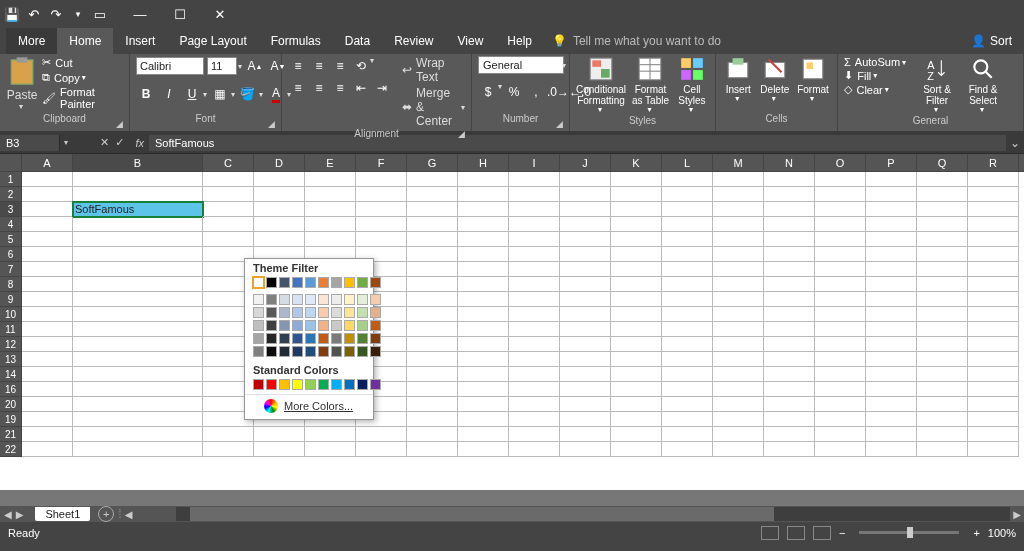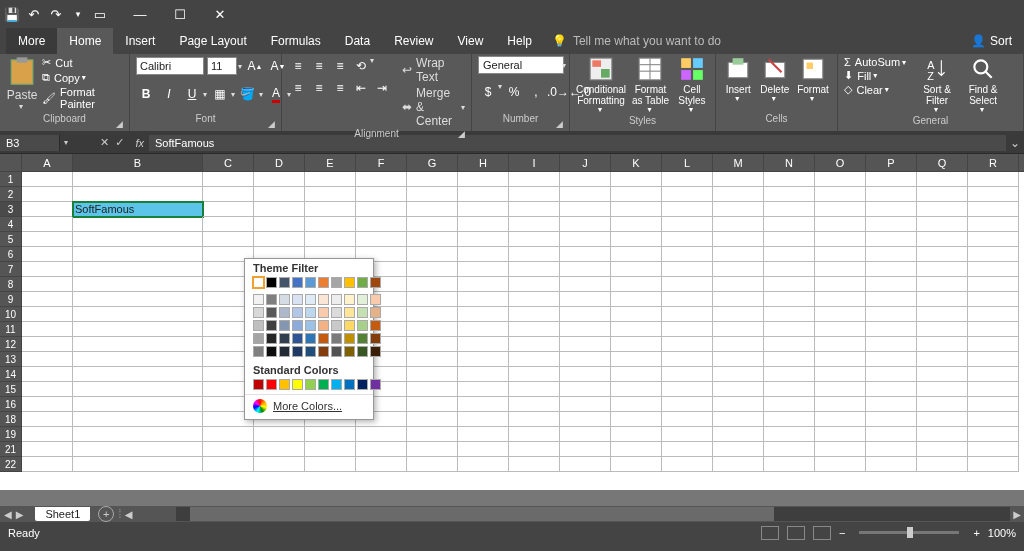--- a/index.html
+++ b/index.html
@@ -84,21 +84,21 @@
 
 
 .color-dd { position: absolute; left: 244px; top: 104px; width: 130px; background: #fff; border: 1px solid #969696; box-shadow: 2px 2px 6px rgba(0,0,0,.3); color: #333; z-index: 50; font-size: 11px; }
 .color-dd .auto-row { display: flex; align-items: center; gap: 8px; padding: 5px 8px; }
 .color-dd .auto-row .sw { width: 12px; height: 12px; background: #000; border: 1px solid #666; }
 .color-dd .section-title { font-weight: bold; padding: 3px 8px 1px; font-size: 11px; }
 .color-dd .swatch-grid { display: grid; grid-template-columns: repeat(10, 11px); gap: 2px; padding: 2px 8px 4px; }
 .color-dd .swatch-grid.tall { grid-template-rows: repeat(5, 11px); }
 .color-dd .sw { width: 11px; height: 11px; border: 1px solid #aaa; }
 .color-dd .sw.sel { outline: 2px solid #f0a030; outline-offset: -1px; }
-.color-dd .more-row { display: flex; align-items: center; gap: 6px; padding: 4px 8px 6px; border-top: 1px solid #e0e0e0; }
+.color-dd .more-row { display: flex; align-items: center; gap: 6px; padding: 4px 19px 6px; border-top: 1px solid #e0e0e0; }
 .color-dd .more-row .wheel { width: 14px; height: 14px; border-radius: 50%; background: conic-gradient(red,orange,yellow,green,cyan,blue,magenta,red); }
 .color-dd .more-row span { text-decoration: underline; }
 
 svg { display: block; }
 </style>
 </head>
 <body>
 
 <div class="titlebar">
   <div class="qat">
@@ -683,41 +683,20 @@
         <div class="cell"></div>
         <div class="cell"></div>
         <div class="cell"></div>
         <div class="cell"></div>
         <div class="cell"></div>
         <div class="cell"></div>
         <div class="cell"></div>
         <div class="cell"></div>
       </div>
       <div class="grid-row">
-        <div class="row-h">15</div>
-        <div class="cell"></div>
-        <div class="cell b"></div>
-        <div class="cell"></div>
-        <div class="cell"></div>
-        <div class="cell"></div>
-        <div class="cell"></div>
-        <div class="cell"></div>
-        <div class="cell"></div>
-        <div class="cell"></div>
-        <div class="cell"></div>
-        <div class="cell"></div>
-        <div class="cell"></div>
-        <div class="cell"></div>
-        <div class="cell"></div>
-        <div class="cell"></div>
-        <div class="cell"></div>
-        <div class="cell"></div>
-        <div class="cell"></div>
-      </div>
-      <div class="grid-row">
         <div class="row-h">16</div>
         <div class="cell"></div>
         <div class="cell b"></div>
         <div class="cell"></div>
         <div class="cell"></div>
         <div class="cell"></div>
         <div class="cell"></div>
         <div class="cell"></div>
         <div class="cell"></div>
         <div class="cell"></div>
@@ -725,21 +704,21 @@
         <div class="cell"></div>
         <div class="cell"></div>
         <div class="cell"></div>
         <div class="cell"></div>
         <div class="cell"></div>
         <div class="cell"></div>
         <div class="cell"></div>
         <div class="cell"></div>
       </div>
       <div class="grid-row">
-        <div class="row-h">18</div>
+        <div class="row-h">20</div>
         <div class="cell"></div>
         <div class="cell b"></div>
         <div class="cell"></div>
         <div class="cell"></div>
         <div class="cell"></div>
         <div class="cell"></div>
         <div class="cell"></div>
         <div class="cell"></div>
         <div class="cell"></div>
         <div class="cell"></div>

